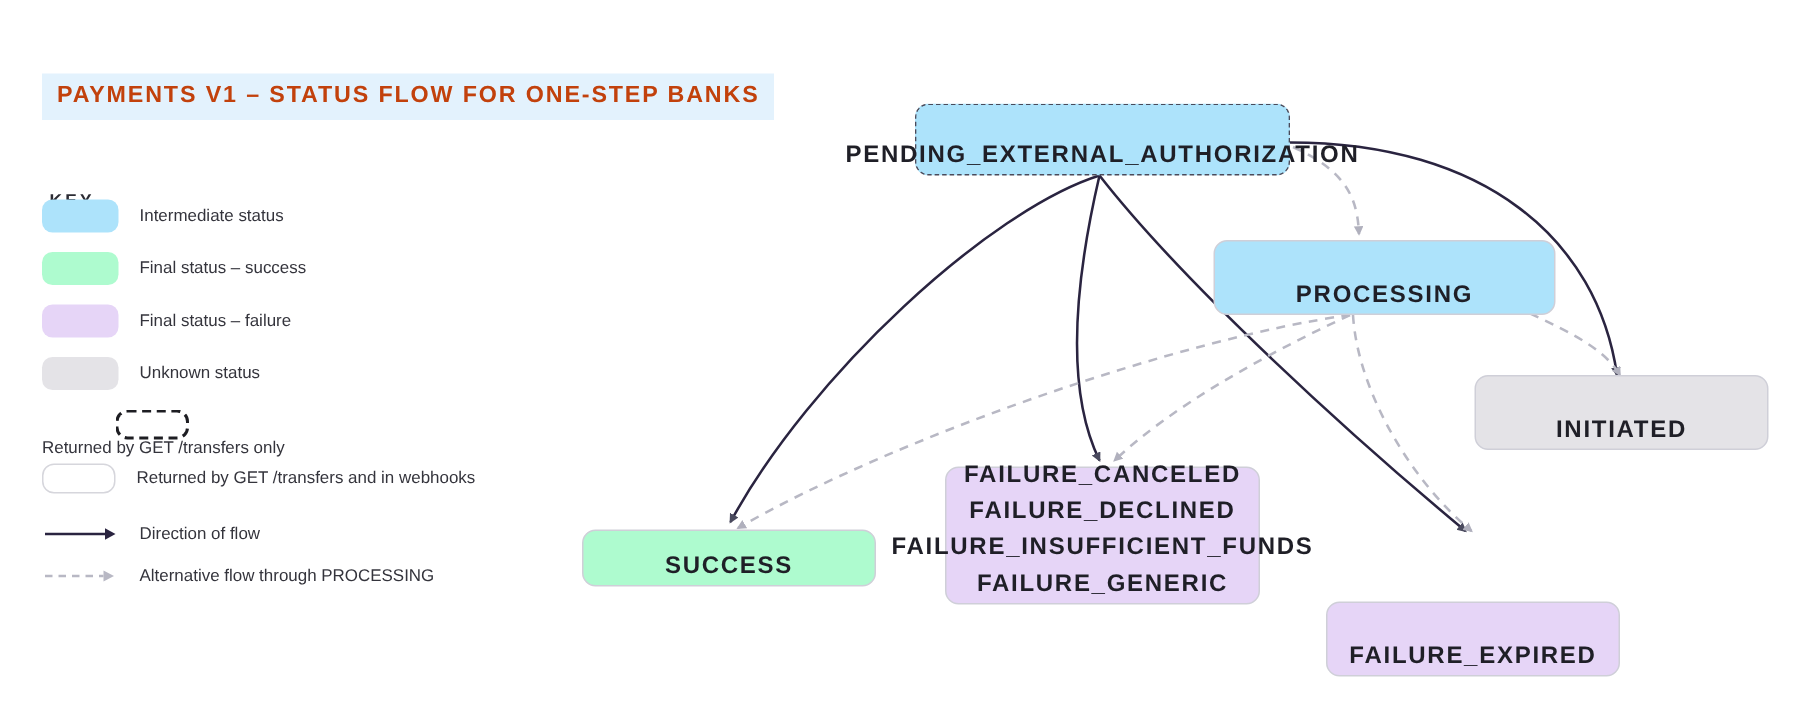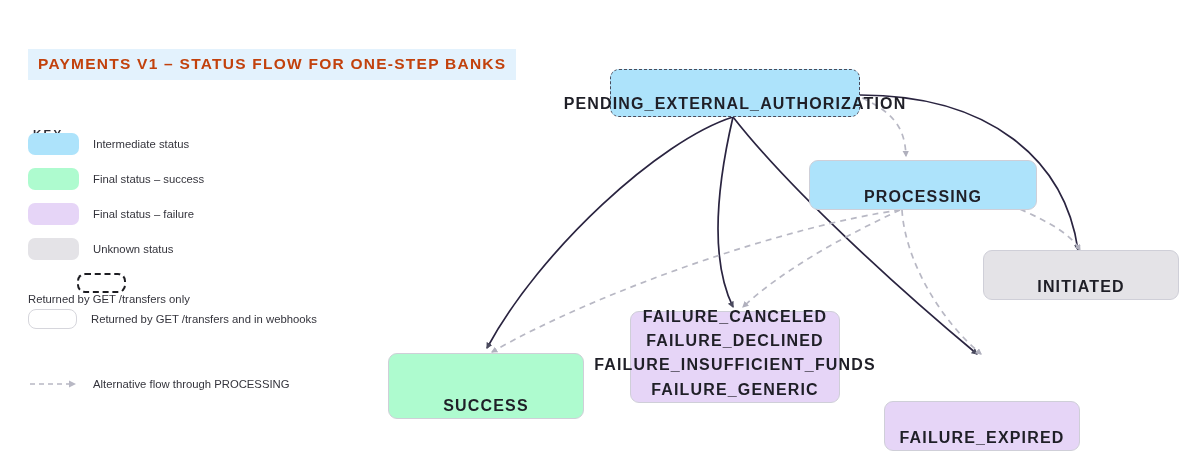--- a/index.html
+++ b/index.html
@@ -91,20 +91,29 @@
   <div class="legend-row" style="top:273px;flex-direction:column;">
     <div class="swatch-dashed"></div>
     <div class="legend-label">Returned by GET /transfers only</div>
   </div>
 
   <div class="legend-row" style="top:309px;">
     <div class="swatch-solid"></div>
     <div class="legend-label">Returned by GET /transfers and in webhooks</div>
   </div>
 
+  <div class="legend-row" style="top:346px;">
+    <div class="arrow-swatch">
+      <svg width="51" height="20" viewBox="0 0 51 20">
+        <line x1="2" y1="10" x2="42" y2="10" stroke="#2a2440" stroke-width="1.7"></line>
+        <path d="M42,6.2 L49,10 L42,13.8 Z" fill="#2a2440"></path>
+      </svg>
+    </div>
+    <div class="legend-label">Direction of flow</div>
+  </div>
 
   <div class="legend-row" style="top:374px;">
     <div class="arrow-swatch">
       <svg width="51" height="20" viewBox="0 0 51 20">
         <line x1="2" y1="10" x2="41" y2="10" stroke="#b8b8c4" stroke-width="1.7" stroke-dasharray="5,4"></line>
         <path d="M41,6.4 L48,10 L41,13.6 Z" fill="#b8b8c4"></path>
       </svg>
     </div>
     <div class="legend-label">Alternative flow through PROCESSING</div>
   </div>
@@ -140,21 +149,21 @@
   </div>
 
   <div class="node solid" style="left:809px;top:160px;width:228px;height:50px;background:#ade3fb;">
     <span>PROCESSING</span>
   </div>
 
   <div class="node solid" style="left:983px;top:250px;width:196px;height:50px;background:#e4e3e7;">
     <span>INITIATED</span>
   </div>
 
-  <div class="node solid" style="left:388px;top:353px;width:196px;height:66px;background:#aefbcf;">
+  <div class="node solid" style="left:388px;top:353px;width:196px;height:38px;background:#aefbcf;">
     <span>SUCCESS</span>
   </div>
 
   <div class="node solid" style="left:630px;top:311px;width:210px;height:92px;background:#e6d5f7;white-space:pre-line;">
     <span>FAILURE_CANCELED
 FAILURE_DECLINED
 FAILURE_INSUFFICIENT_FUNDS
 FAILURE_GENERIC</span>
   </div>
 

